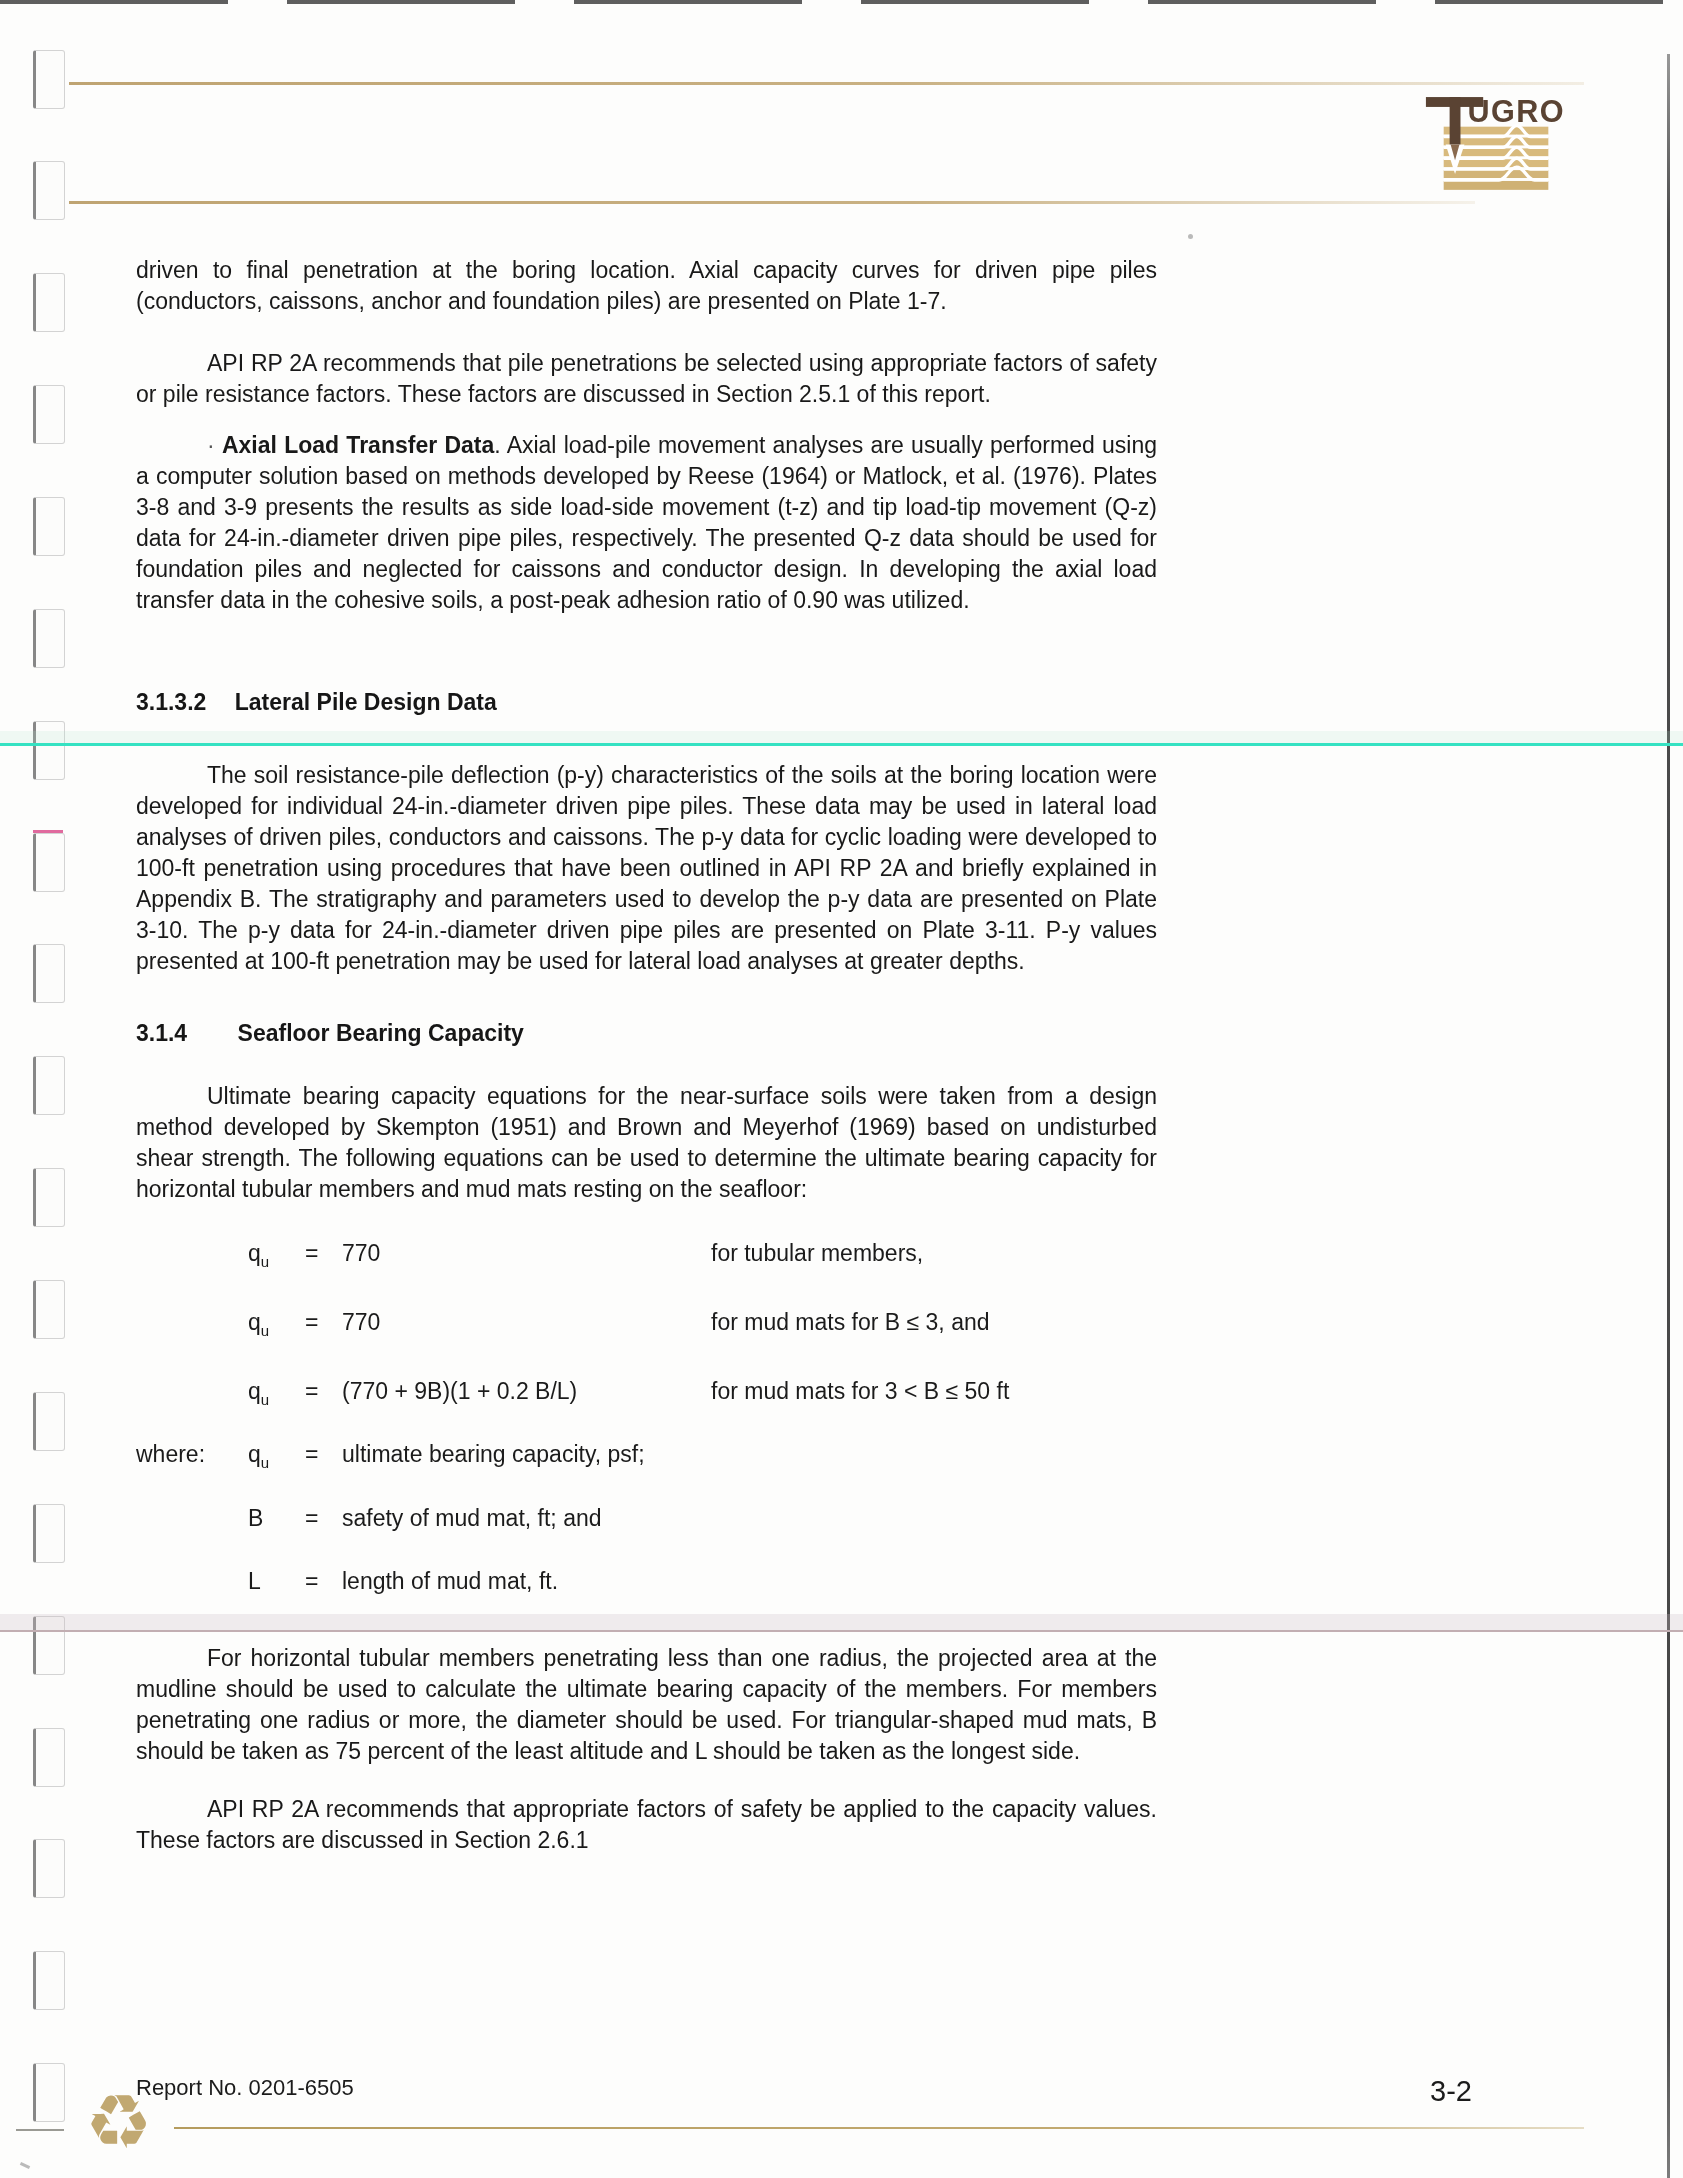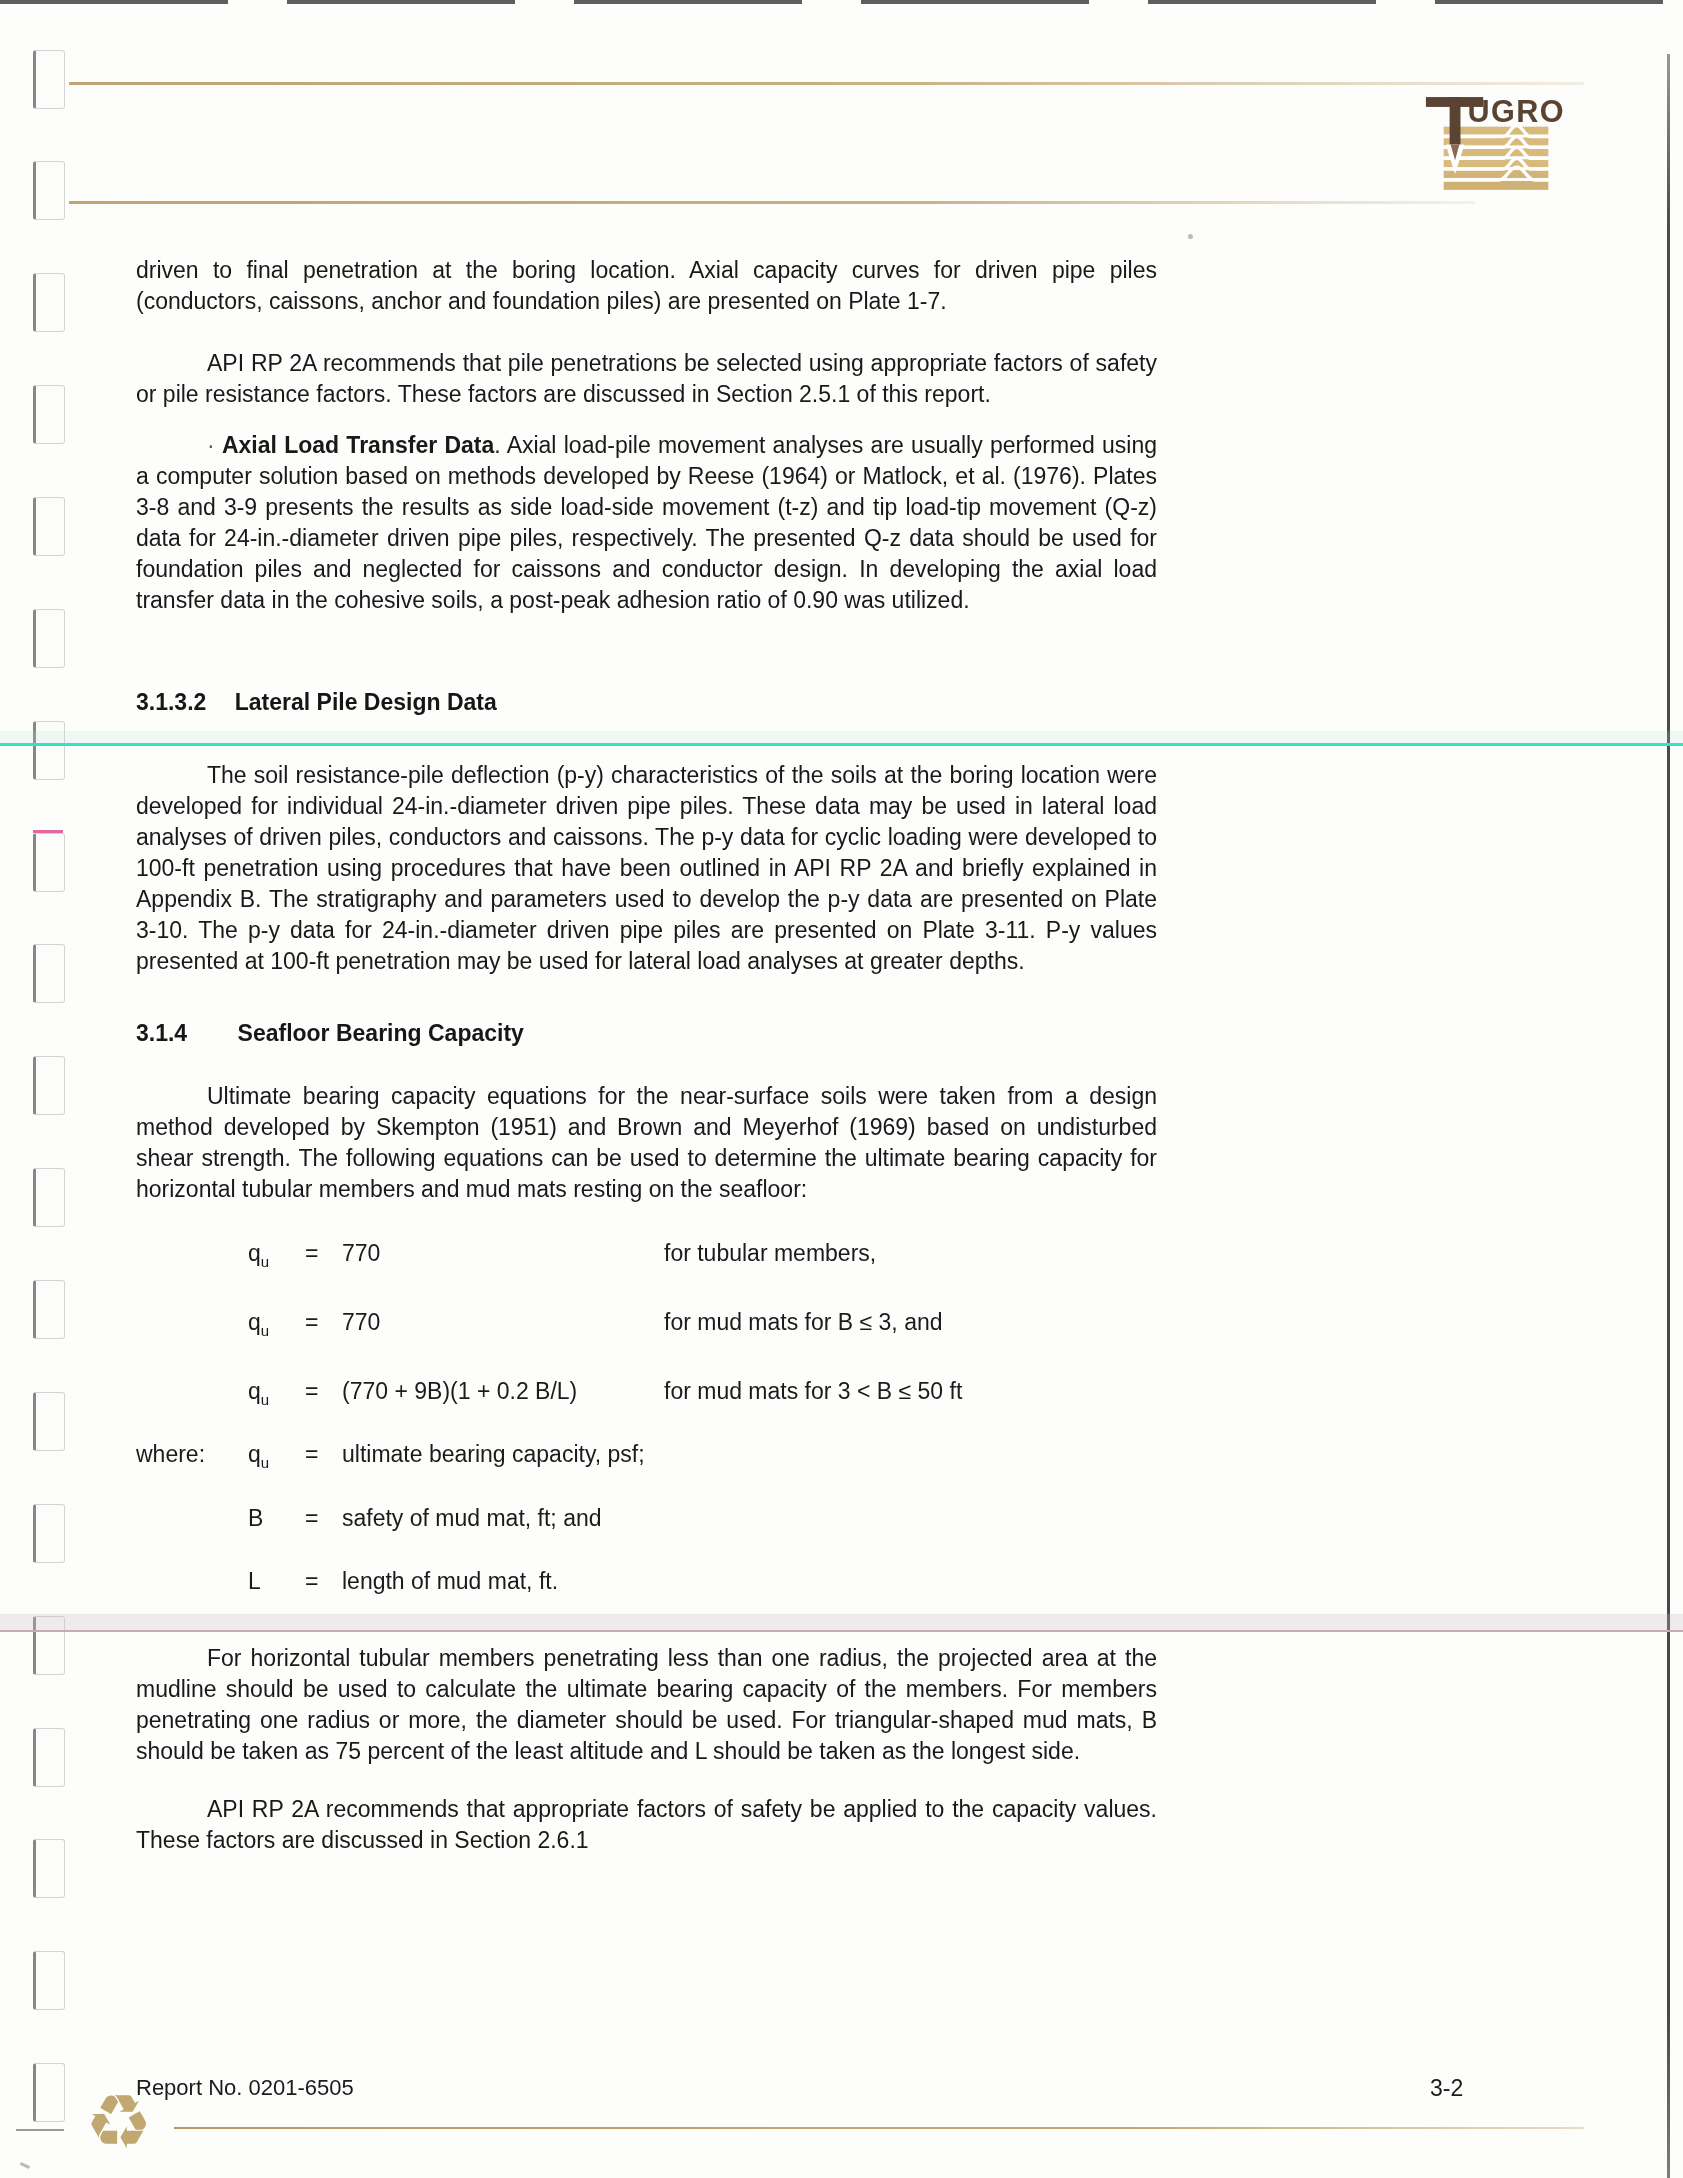--- a/index.html
+++ b/index.html
@@ -57,26 +57,26 @@
   .heading .h-title { display:inline-block; margin-left:22px; }
   .heading.wide-gap .h-title { margin-left:44px; }
   .bullet-dot { color:#555; }
   .eqrow, .defrow {
     position:absolute; left:136px; width:1089px; height:31px;
     font-size:23px; line-height:31px;
   }
   .eq-sym    { position:absolute; left:112px; }
   .eq-equals { position:absolute; left:169px; }
   .eq-expr   { position:absolute; left:206px; white-space:nowrap; }
-  .eq-cond   { position:absolute; left:528px; white-space:nowrap;text-align:right; }
+  .eq-cond   { position:absolute; left:575px; white-space:nowrap;text-align:right; }
   .where-lab { position:absolute; left:0; }
   sub { font-size:15px; }
   
   .footer-report { position:absolute; left:136px; top:2075px; font-size:22px; }
-  .footer-page   { position:absolute; left:1430px; top:2075px; font-size:23px; }
+  .footer-page   { position:absolute; left:1430px; top:2075px; font-size:29px; }
   .footer-rule   { position:absolute; left:174px; top:2127px; width:1410px; height:2px;
     background:linear-gradient(to right,#b59c5e,#c3ab72 70%, rgba(185,160,95,.35)); }
   .footer-dash   { position:absolute; left:16px; top:2129px; width:48px; height:2px;
     background:#9a9a94; }
   .recycle {
     position:absolute; left:85px; top:2083px;
     font-size:75px; line-height:79px; color:#bb9f62; opacity:.9;
   }
   
   .logo-wrap { position:absolute; left:1420px; top:85px; width:154px; height:111px; }

